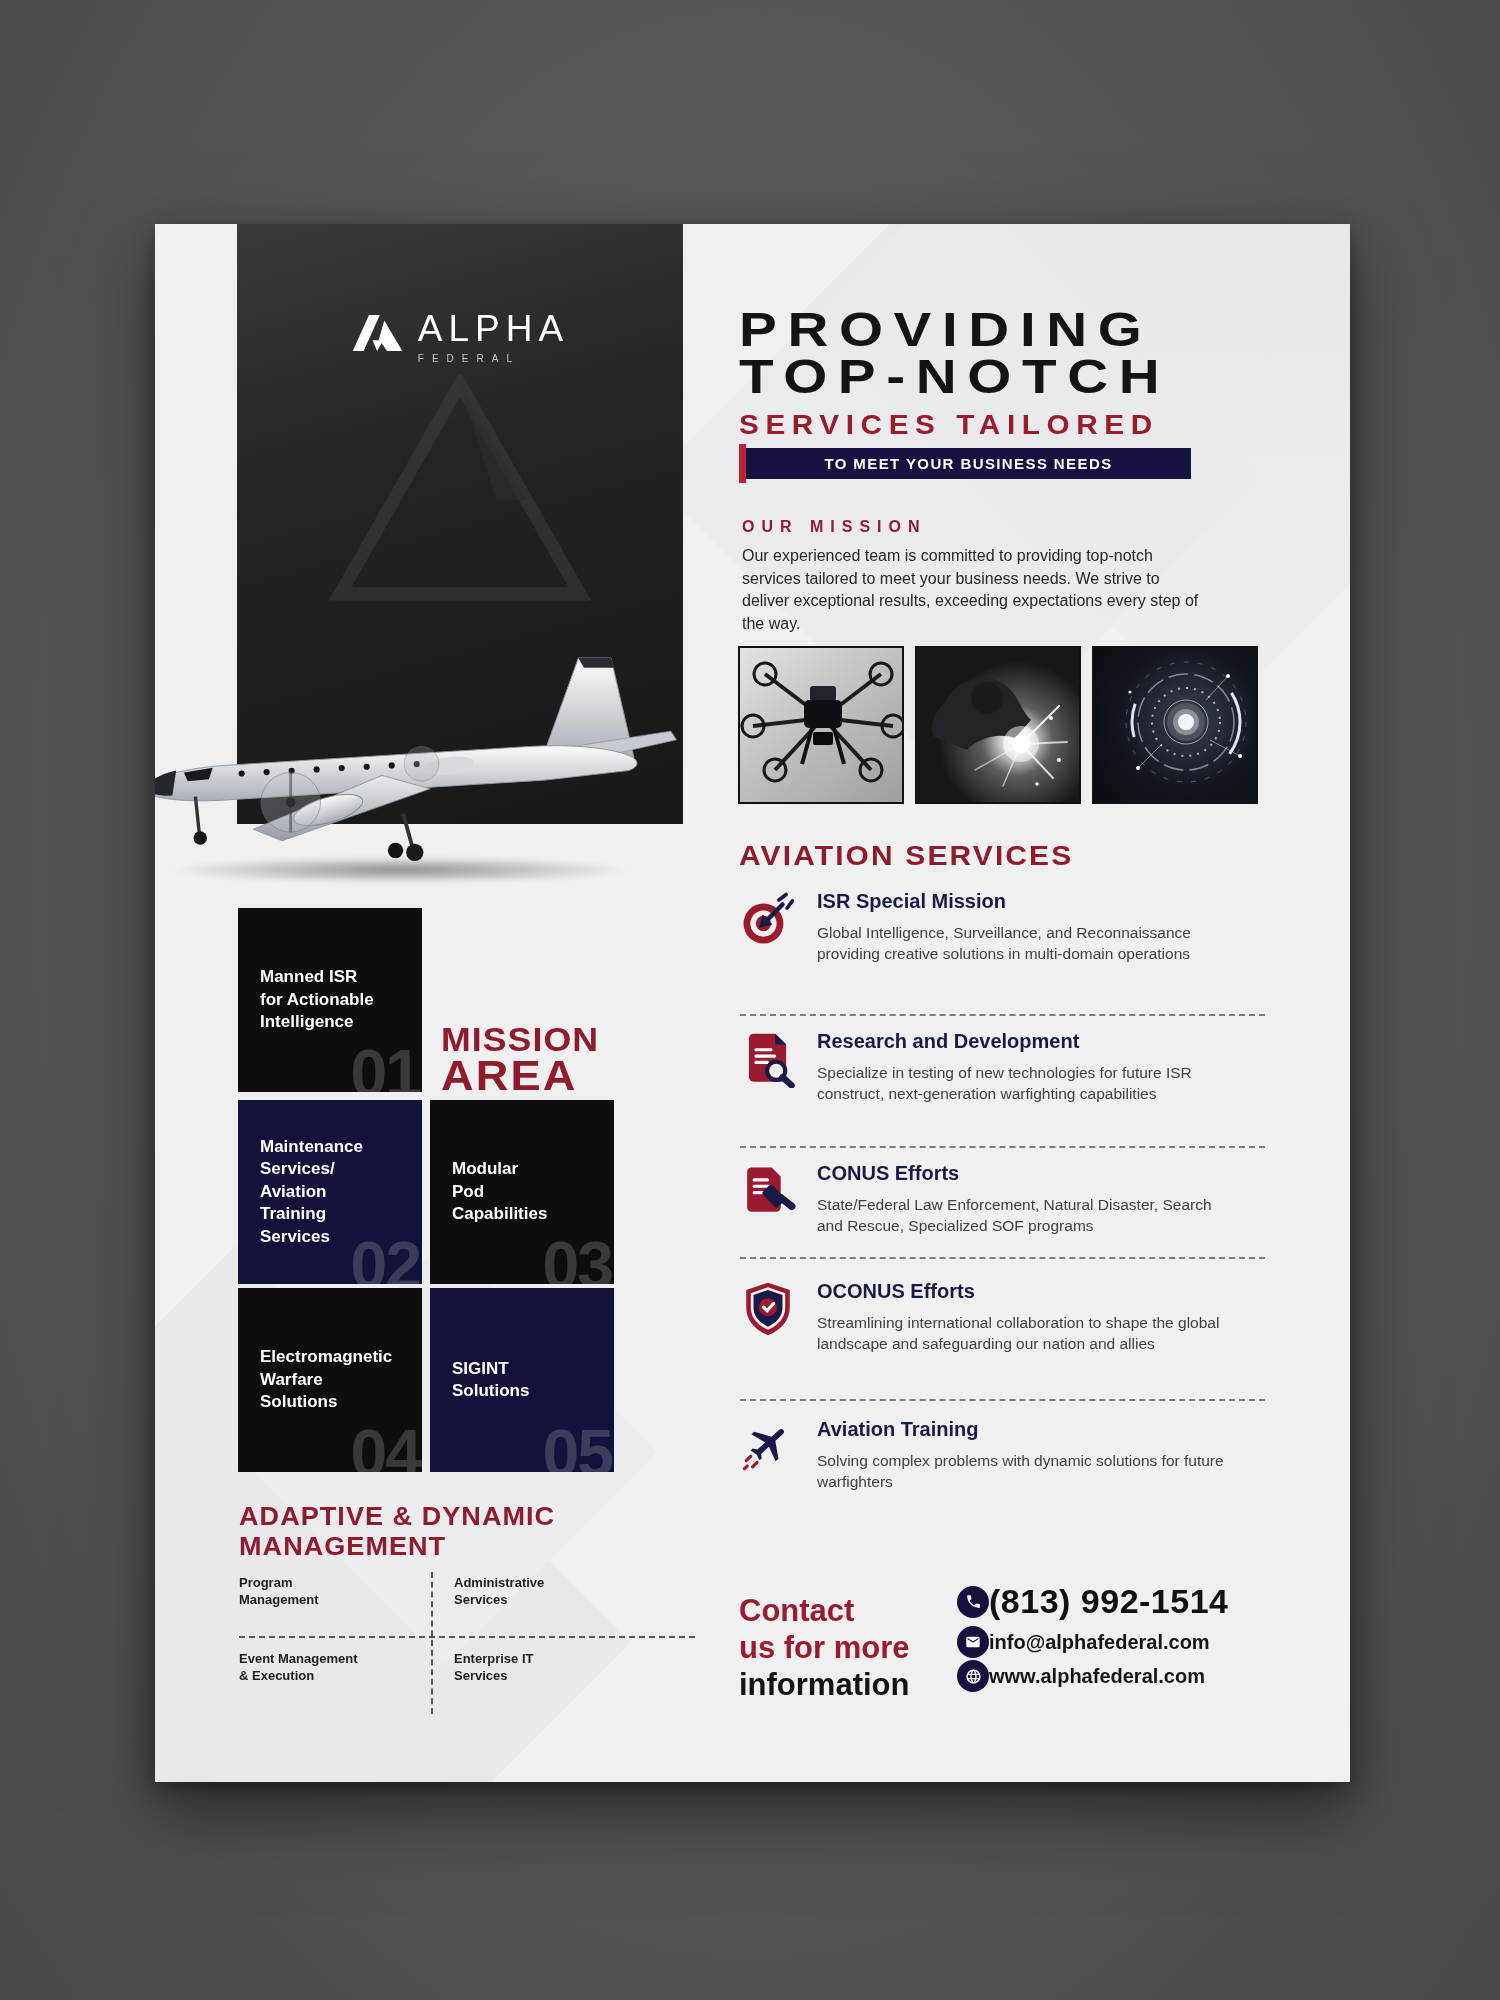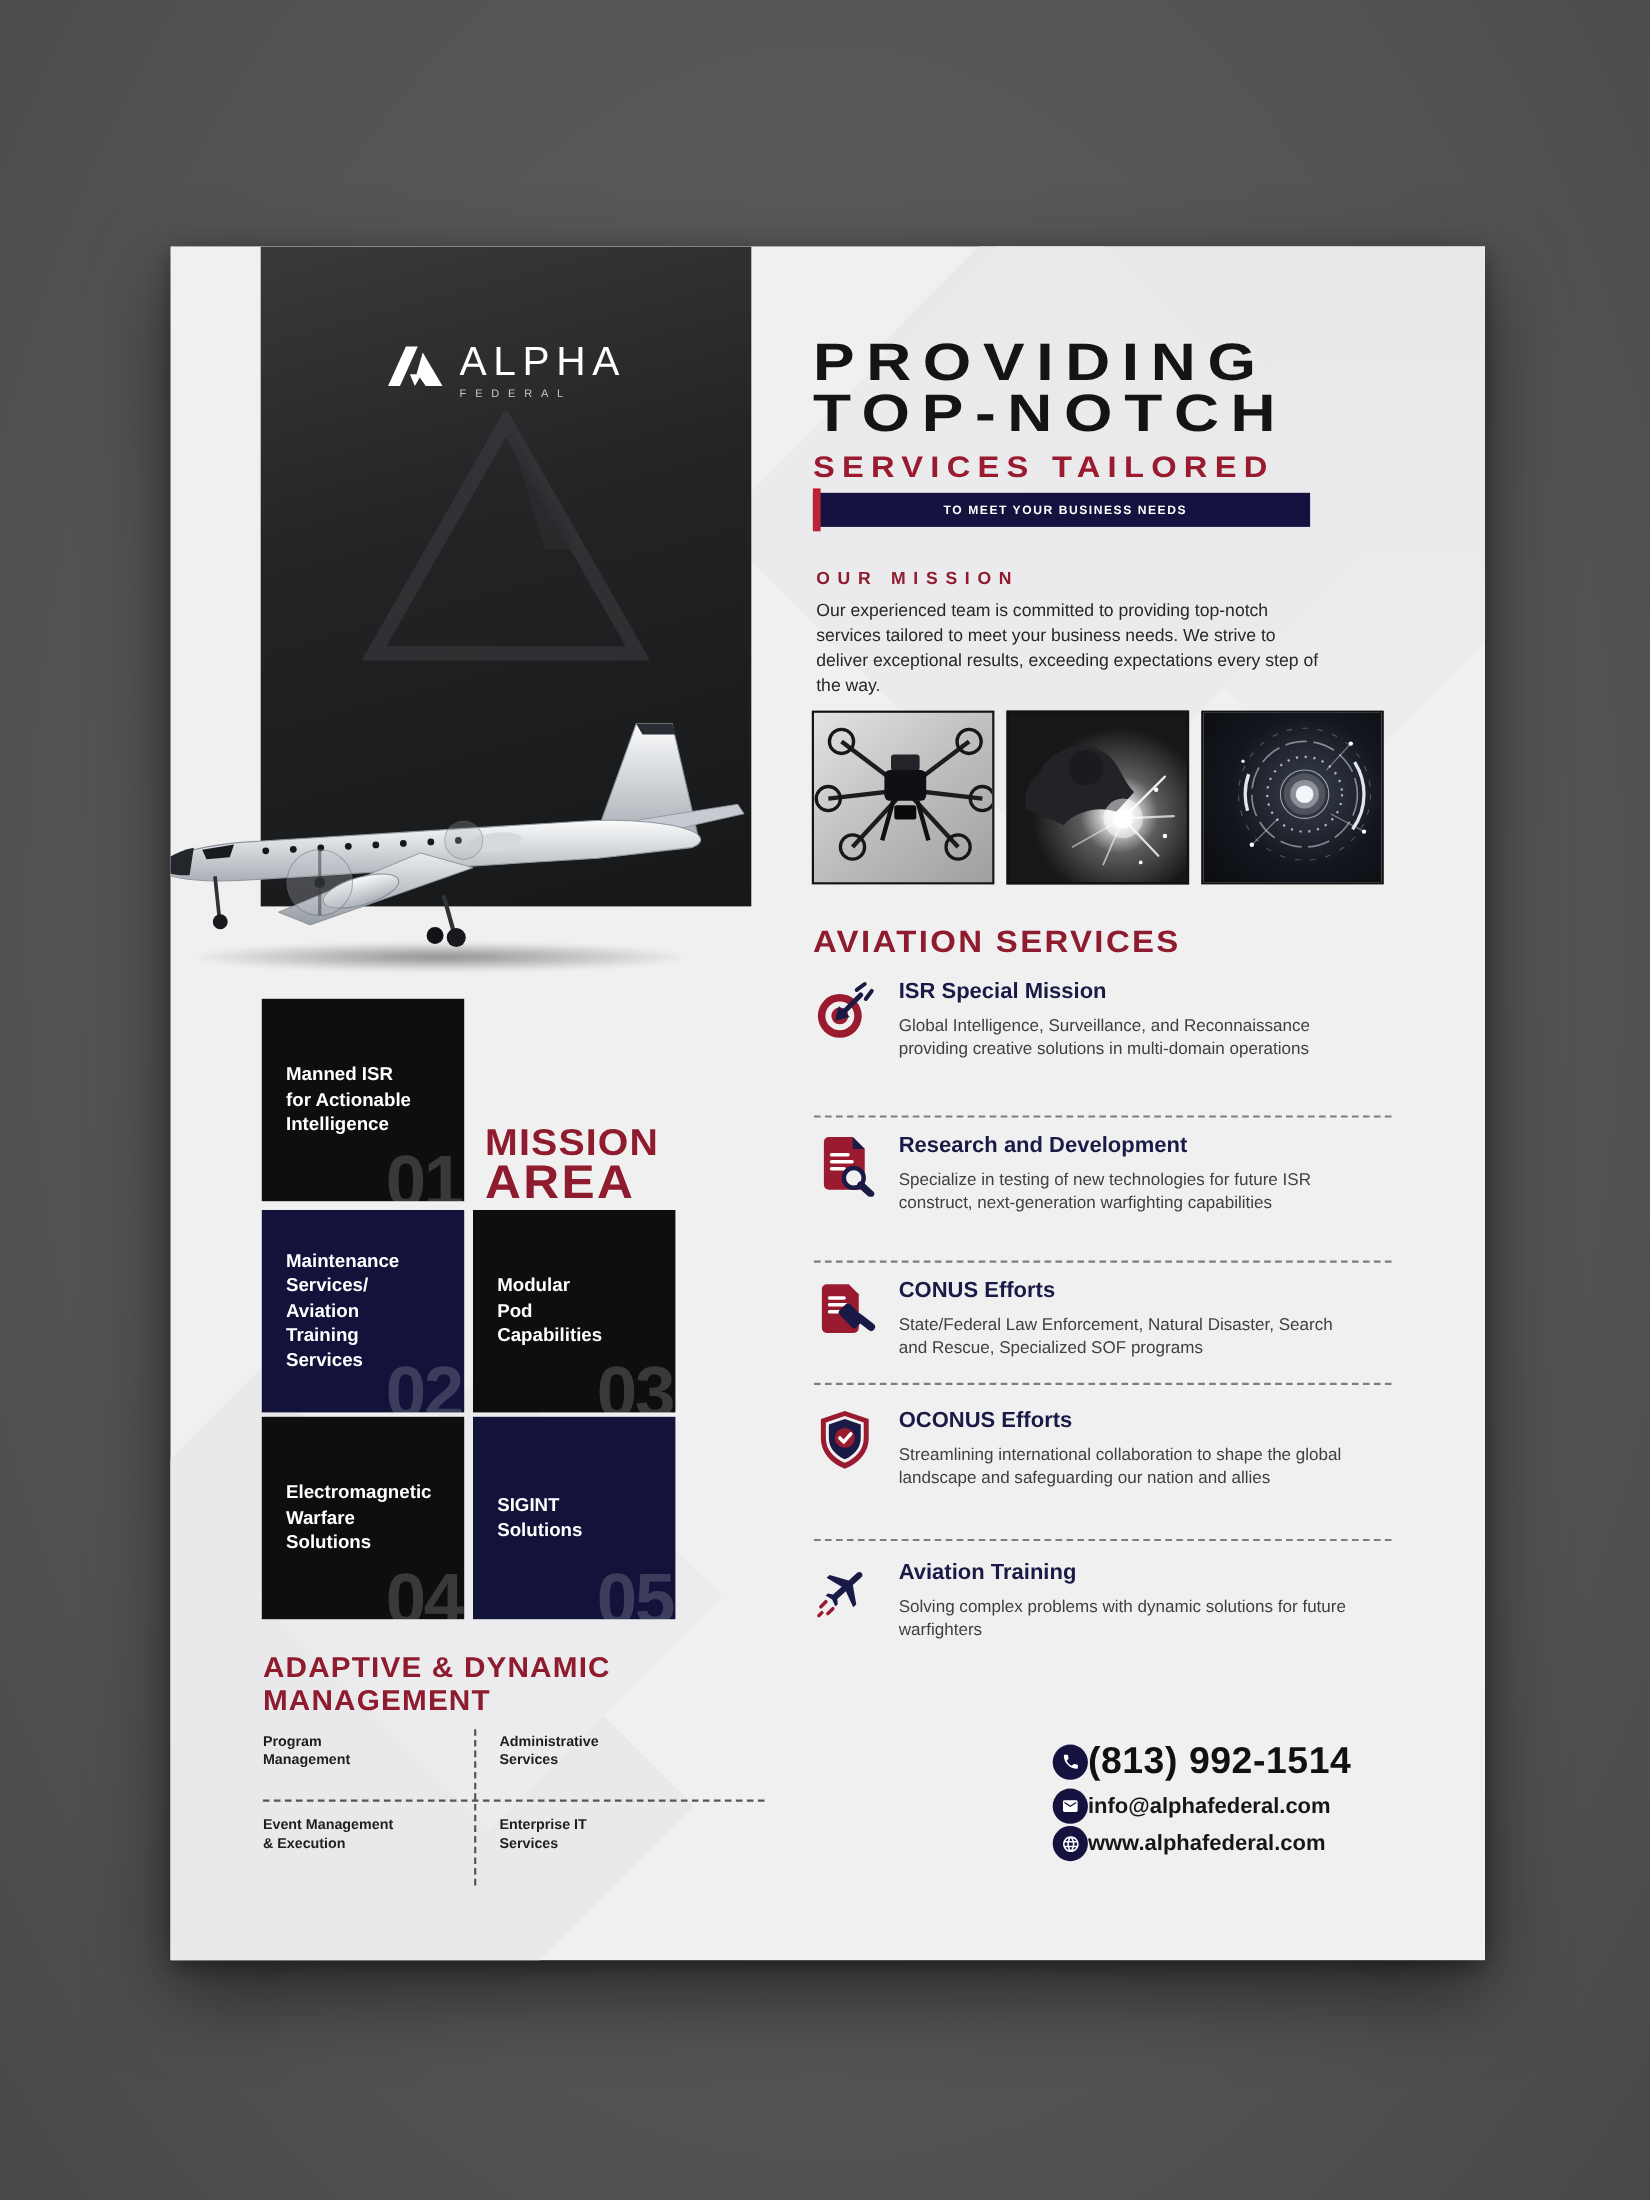--- a/index.html
+++ b/index.html
@@ -41,21 +41,21 @@
     background:radial-gradient(ellipse at center, rgba(0,0,0,.40) 0%, rgba(0,0,0,0) 68%); filter:blur(2px); }
   .plane-wrap { position:absolute; left:-25px; top:420px; width:558px; height:232px; z-index:3; }
 
   
   .hero-title { left:584px; top:82px; font-size:48px; font-weight:800; line-height:.98; color:#141414;
     letter-spacing:9px; transform:scaleX(1.18); transform-origin:left top; white-space:pre-line; }
   .hero-sub { left:584px; top:186px; font-size:27px; font-weight:800; color:#9a1b30;
     letter-spacing:6px; transform:scaleX(1.10); transform-origin:left top; }
   .pill { left:584px; top:224px; width:452px; height:31px; background:#15123f; display:flex; align-items:center; }
   .pill-bar { width:7px; height:39px; background:#bc2336; margin:-4px 14px -4px 0; }
-  .pill-text { color:#ffffff; font-size:11px; font-weight:800; letter-spacing:1.4px; margin:0 auto; padding-right:14px; }
+  .pill-text { color:#ffffff; font-size:15px; font-weight:800; letter-spacing:1.4px; margin:0 auto; padding-right:14px; }
 
   .mission-h { left:587px; top:294px; font-size:16px; font-weight:700; color:#8f1c2e; letter-spacing:7px; }
   .mission-body { left:587px; top:321px; width:465px; font-size:16px; line-height:1.42; color:#262626; }
 
   
   .gallery { left:583px; top:422px; display:flex; gap:11px; }
   .photo { width:166px; height:158px; border:2px solid #121212; position:relative; overflow:hidden; }
   .photo-drone { background:linear-gradient(140deg,#e3e3e3 0%, #c2c2c2 45%, #9f9f9f 100%); }
   .photo-weld  { background:radial-gradient(circle at 62% 60%, #ffffff 0%, #e6e6e6 9%, rgba(150,150,150,.55) 26%, rgba(35,35,35,0) 58%), #171717; }
   .photo-tech  { background:radial-gradient(circle at 58% 46%, #39404e 0%, #13161d 55%, #0a0c10 100%); }
@@ -400,20 +400,25 @@
 Management</div>
   <div class="z acell" style="left:299px; top:1350px; width:185px">Administrative
 Services</div>
   <div class="z acell" style="left:84px; top:1426px; width:185px">Event Management
 &amp; Execution</div>
   <div class="z acell" style="left:299px; top:1426px; width:185px">Enterprise IT
 Services</div>
   <div class="z vdash"></div>
   <div class="z hdash"></div>
 
+  <div class="z cta">
+    <div class="cta-red">Contact
+us for more</div>
+    <div class="cta-dark">information</div>
+  </div>
 
   <div class="z crow" style="left:802px; top:1358px">
     <span class="cicon">
       <svg width="17" height="17" viewBox="0 0 24 24" fill="#ffffff">
         <path d="M6.62 10.79c1.44 2.83 3.76 5.14 6.59 6.59l2.2-2.2c.27-.27.67-.36 1.02-.24 1.12.37 2.33.57 3.57.57.55 0 1 .45 1 1V20c0 .55-.45 1-1 1-9.39 0-17-7.61-17-17 0-.55.45-1 1-1h3.5c.55 0 1 .45 1 1 0 1.25.2 2.45.57 3.57.11.35.03.74-.25 1.02l-2.2 2.2z"></path>
       </svg>
     </span>
     <span class="cphone-text">(813) 992-1514</span>
   </div>
 

